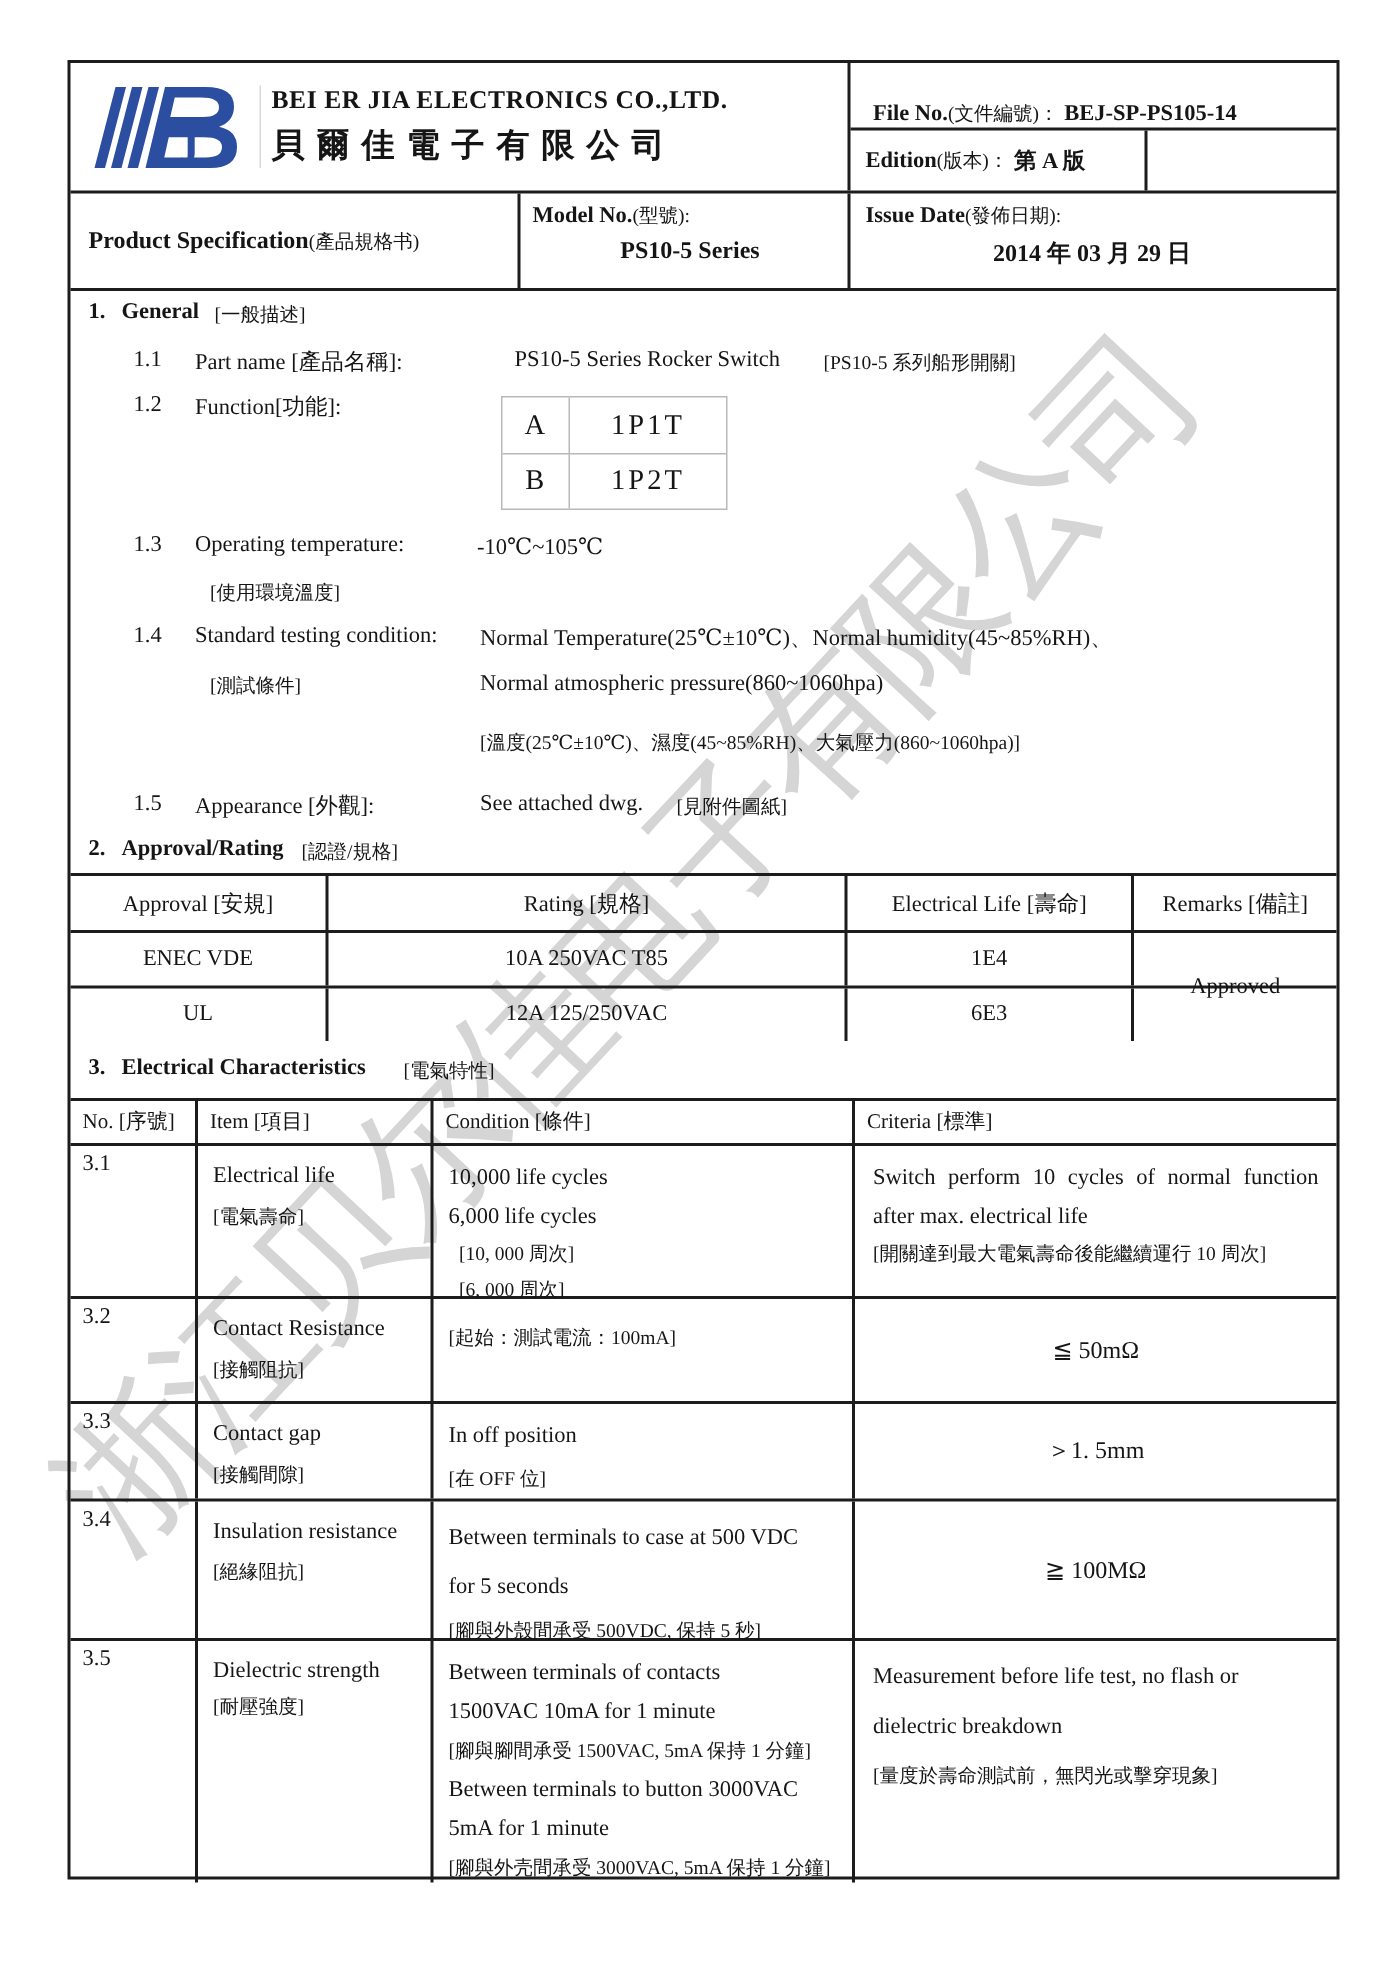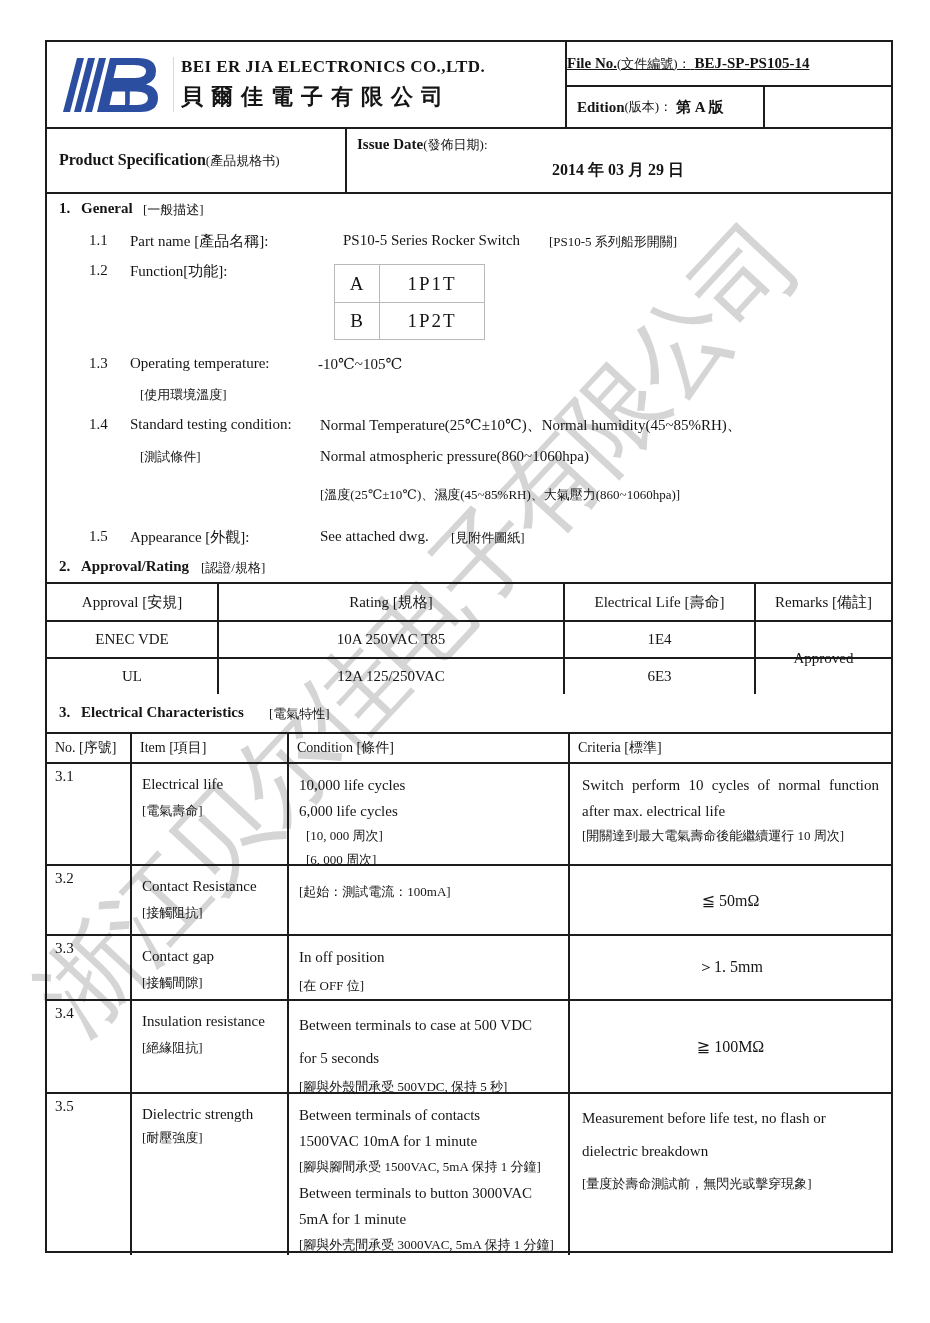--- a/index.html
+++ b/index.html
@@ -29,21 +29,21 @@
   .br { border-right:2px solid #1c1c1c; }
   .bb { border-bottom:2px solid #1c1c1c; }
 
   
   .hdr-a { height:87px; }
   .logo-cell { width:520px; display:flex; align-items:center; padding-left:14px; }
   .company { margin-left:12px; padding-left:7px; border-left:1px solid #d9d9d9; }
   .company-en { font-size:17px; font-weight:bold; letter-spacing:.4px; }
   .company-zh { font-size:22px; font-weight:bold; letter-spacing:8px; margin-top:5px; }
   .hdr-right { flex:1; display:flex; flex-direction:column; }
-  .fileno { height:45px; display:flex; align-items:center; padding-left:0; font-size:15px;text-decoration:underline; }
+  .fileno { height:45px; display:flex; align-items:flex-end; padding-left:15px; font-size:15px; }
   .edpage { flex:1; display:flex; }
   .ed { width:198px; display:flex; align-items:center; padding-left:10px; font-size:15px; }
   .pg { flex:1; display:flex; align-items:center; justify-content:center; font-size:17px; font-weight:bold; }
   .hdr-b { height:65px; }
   .spec { width:300px; display:flex; align-items:center; padding-left:12px; }
   .model { width:220px; padding:6px 0 0 8px; }
   .issue { flex:1; padding:6px 12px 0 10px; }
   .ctrline { text-align:center; margin-top:6px; font-size:16px; font-weight:bold; }
 
   
@@ -117,20 +117,24 @@
           <span class="b">Edition</span><span class="zh">(版本)：</span>&nbsp;<span class="b">第 A 版</span>
         </div>
       </div>
     </div>
   </div>
 
   <div class="row hdr-b bb">
     <div class="cell spec br">
       <span><span class="b" style="font-size:16px">Product Specification</span><span class="zh">(產品規格书)</span></span>
     </div>
+    <div class="cell model br">
+      <div><span class="b" style="font-size:15px">Model No.</span><span class="zh">(型號):</span></div>
+      <div class="ctrline">PS10-5 Series</div>
+    </div>
     <div class="cell issue">
       <div><span class="b" style="font-size:15px">Issue Date</span><span class="zh">(發佈日期):</span></div>
       <div class="ctrline">2014 年 03 月 29 日</div>
     </div>
   </div>
 
   <div class="sec1">
     <div class="ln" style="top:6px">
       <span class="abs en b" style="left:12px">1.</span>
       <span class="abs en b" style="left:34px">General</span>

